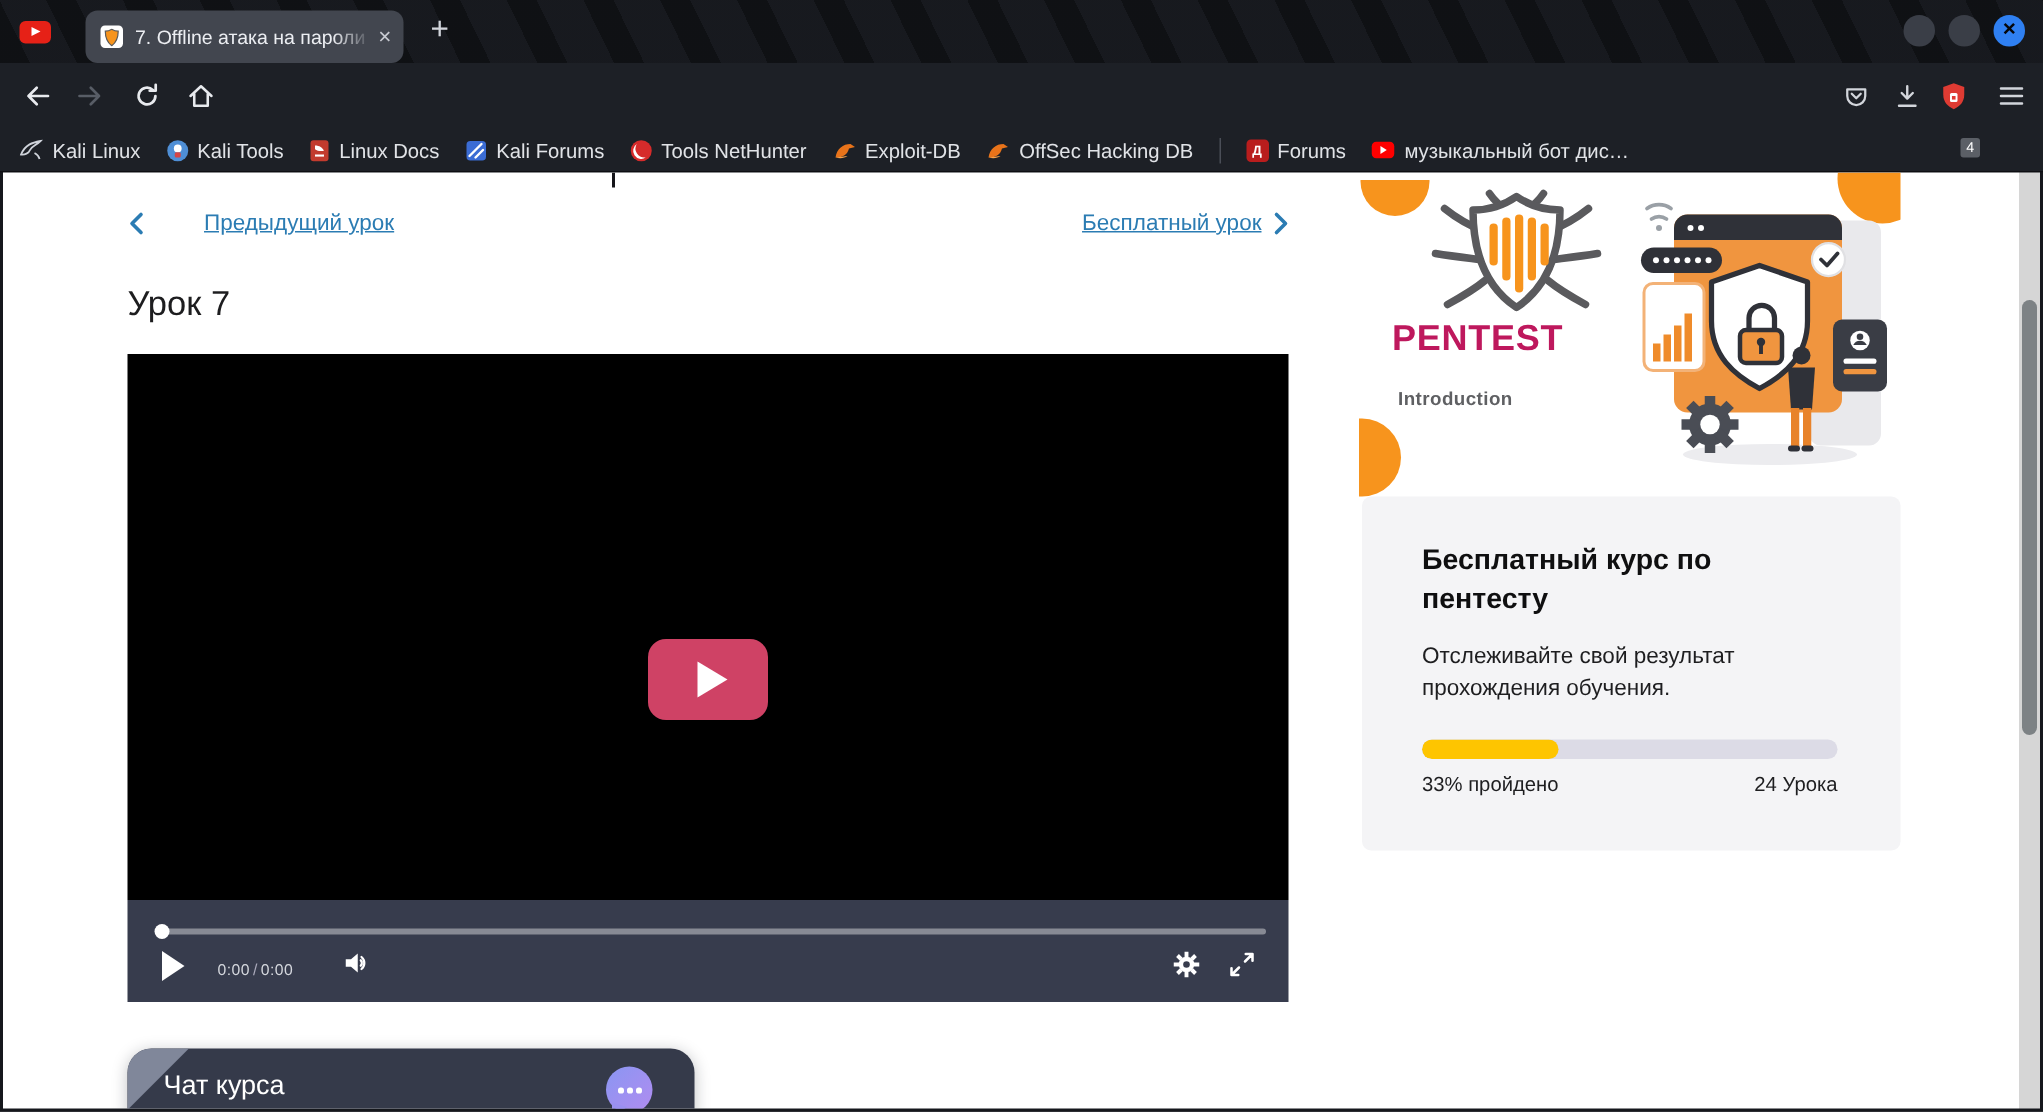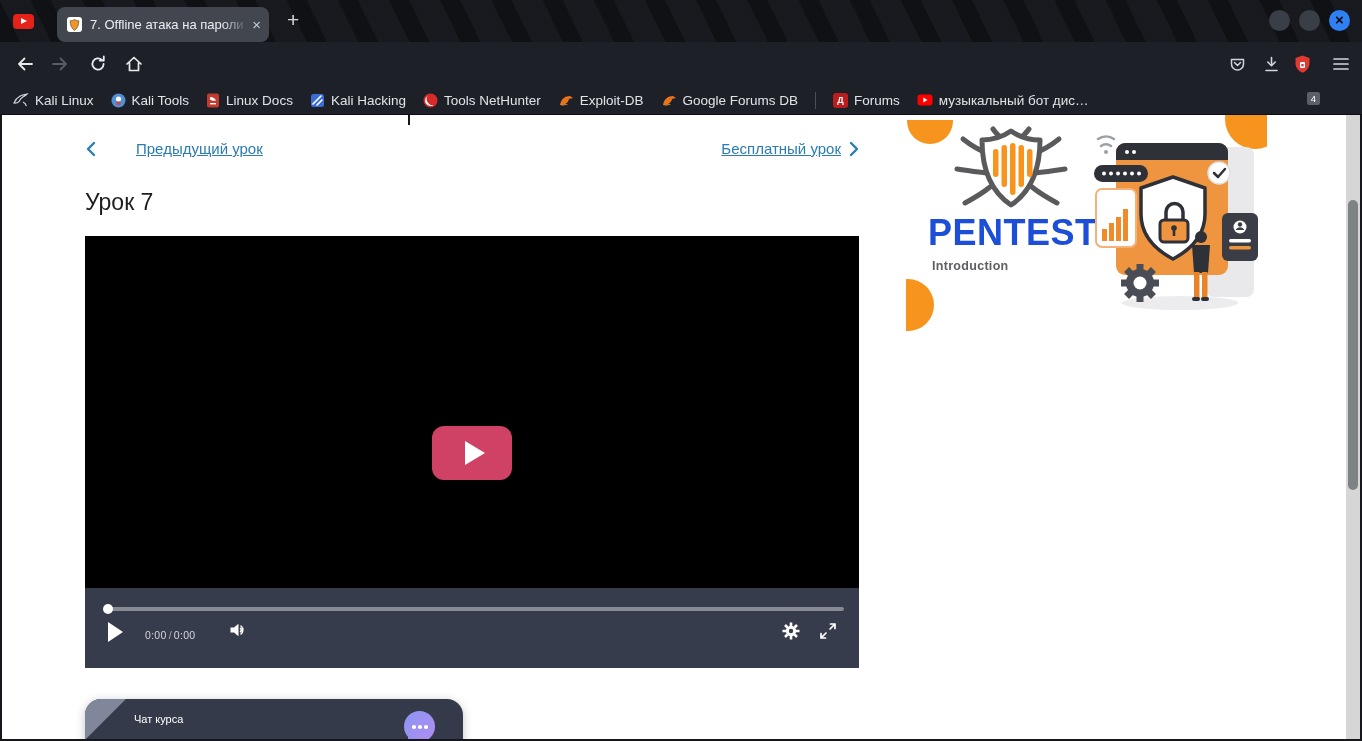--- a/index.html
+++ b/index.html
@@ -44,45 +44,45 @@
   .lesson-nav { position:absolute; left:83px; top:25px; width:775px; display:flex; justify-content:space-between; align-items:center; }
   .lnav { display:flex; align-items:center; gap:8px; color:#2b7cb3; font-size:15px; }
   .lnav span { text-decoration:underline;margin-left:32px; }
   .page-title { position:absolute; left:83px; top:74px; font-size:23px; font-weight:500; color:#1d1d1f; }
 
   
   .player { position:absolute; left:83px; top:121px; width:774px; height:432px; }
   .video { position:absolute; inset:0 0 68px 0; background:#000; }
   .big-play { position:absolute; left:347px; top:190px; width:80px; height:54px; background:#cf4265; border-radius:12px; }
   .big-play::after { content:""; position:absolute; left:33px; top:15px; border-left:20px solid #fff; border-top:12px solid transparent; border-bottom:12px solid transparent; }
-  .controls { position:absolute; left:0; bottom:0; width:100%; height:80px; background:#373c4d;text-decoration:underline; }
+  .controls { position:absolute; left:0; bottom:0; width:100%; height:68px; background:#373c4d;text-decoration:underline; }
   .seek { position:absolute; left:19px; top:19px; width:740px; height:4px; background:rgba(255,255,255,.40); border-radius:2px; }
   .seek-dot { position:absolute; left:-1px; top:-3px; width:10px; height:10px; background:#fff; border-radius:50%; }
   .play-btn { position:absolute; left:23px; top:34px; width:0; height:0; border-left:15px solid #fff; border-top:10px solid transparent; border-bottom:10px solid transparent; }
   .time { position:absolute; left:60px; top:41px; font-size:10.5px; color:#d4d7dd; letter-spacing:.3px; }
   .time .sep { color:#aab; padding:0 2px; }
   .vol { position:absolute; left:143px; top:33px; }
   .gear { position:absolute; right:58px; top:33px; }
   .fs { position:absolute; right:22px; top:34px; }
 
   
   .chat { position:absolute; left:83px; top:584px; width:378px; height:45px; background:#353a4a; border-radius:16px 16px 0 0; box-shadow:0 2px 10px rgba(20,22,30,.25); overflow:hidden; }
   .chat::before { content:""; position:absolute; left:0; top:0; width:46px; height:46px; background:linear-gradient(135deg,#80879a 0%, #80879a 44%, rgba(128,135,154,0) 45%); }
-  .chat-title { position:absolute; left:24px; top:14px; color:#fff; font-size:11px;margin-left:25px; }
+  .chat-title { position:absolute; left:24px; top:14px; color:#fff; font-size:18px; }
   .chat-bubble { position:absolute; right:28px; top:12px; width:31px; height:31px; border-radius:50%; background:linear-gradient(135deg,#8a96f2,#b18cf0); }
   .chat-bubble::before { content:""; position:absolute; left:4px; bottom:-3px; width:10px; height:10px; background:#9a90f1; clip-path:polygon(0 100%,0 0,100% 30%); }
   .chat-bubble::after { content:""; position:absolute; left:8px; top:14px; width:3.5px; height:3.5px; border-radius:50%; background:#fff; box-shadow:6px 0 0 #fff, 12px 0 0 #fff; }
 
   
   .banner { position:absolute; left:904px; top:0px; width:361px; height:218px; overflow:hidden; }
   .orb { position:absolute; background:#f7941d; border-radius:50%; }
   .orb.tl { left:1px; top:5px; width:46px; height:24px; border-radius:0 0 46px 46px; }
   .orb.tr { right:-18px; top:-26px; width:60px; height:60px; }
   .orb.bl { left:-24px; top:164px; width:52px; height:52px; }
-  .brand { position:absolute; left:22px; top:97px; font-size:36px; font-weight:800; color:#1d4ed8; letter-spacing:.5px; }
+  .brand { position:absolute; left:22px; top:97px; font-size:24px; font-weight:800; color:#be185d; letter-spacing:.5px; }
   .brand-sub { position:absolute; left:26px; top:144px; font-size:12.5px; font-weight:700; color:#5f6063; letter-spacing:.3px;text-align:right; }
 
   .card { position:absolute; left:906px; top:216px; width:359px; height:236px; background:#f4f4f6; border-radius:6px; }
   .card-title { position:absolute; left:40px; top:30px; width:250px; font-size:19px; font-weight:700; color:#0f0f10; line-height:26px; }
   .card-desc { position:absolute; left:40px; top:96px; width:260px; font-size:15px; color:#1e1e20; line-height:21px; }
   .pbar { position:absolute; left:40px; top:162px; width:277px; height:13px; background:#dcdbe6; border-radius:7px; overflow:hidden; }
   .pbar-fill { height:100%; background:#fec500; border-radius:7px; }
   .plabels { position:absolute; left:40px; top:184px; width:277px; display:flex; justify-content:space-between; font-size:13.5px; color:#1e1e20; }
 
   
@@ -201,42 +201,42 @@
           <path d="M4 4 c3 0 5 1.5 6 3.5 c-2 .5 -4.5 .2 -6 -1 z" fill="#fff"></path>
           <rect x="4" y="10" width="6" height="1.4" fill="#fff"></rect>
         </svg>
       <span>Linux Docs</span>
     </div>
     <div class="bm">
       <svg width="15" height="15" viewBox="0 0 15 15">
           <rect x="1" y="1" width="13" height="13" rx="2.5" fill="#3b6cd4"></rect>
           <path d="M3 11 L11 3 M7 12 L12 7" stroke="#fff" stroke-width="1.6" stroke-linecap="round"></path>
         </svg>
-      <span>Kali Hacking</span>
+      <span>Kali Forums</span>
     </div>
     <div class="bm">
       <svg width="15" height="15" viewBox="0 0 15 15">
           <circle cx="7.5" cy="7.5" r="7" fill="#d62b2b"></circle>
           <path d="M4.5 3 a6 6 0 0 0 6 9 a5 5 0 1 1 -6 -9 z" fill="#fff"></path>
         </svg>
       <span>Tools NetHunter</span>
     </div>
     <div class="bm">
       <svg width="16" height="13" viewBox="0 0 16 13">
           <path d="M2 11 C3 5 7 2 12 2 L15 4 L11 5 C10 9 7 11 2 11 Z" fill="#e8731a"></path>
           <path d="M2 11 c3 .8 6 .5 8 -1" fill="#f9a249"></path>
         </svg>
       <span>Exploit-DB</span>
     </div>
     <div class="bm">
       <svg width="16" height="13" viewBox="0 0 16 13">
           <path d="M2 11 C3 5 7 2 12 2 L15 4 L11 5 C10 9 7 11 2 11 Z" fill="#e8731a"></path>
           <path d="M2 11 c3 .8 6 .5 8 -1" fill="#f9a249"></path>
         </svg>
-      <span>Google Forums DB</span>
+      <span>OffSec Hacking DB</span>
     </div>
     <div class="bm-sep"></div>
     <div class="bm">
       <span class="bm-badge" style="background:#b91d1d">Д</span>
       <span>Forums</span>
     </div>
     <div class="bm">
       <svg width="16" height="12" viewBox="0 0 16 12">
           <rect x="0.5" y="0.5" width="15" height="11" rx="3" fill="#f00"></rect>
           <path d="M6.3 3.4 L10.5 6 L6.3 8.6 Z" fill="#fff"></path>
@@ -385,19 +385,30 @@
               <rect x="-3.5" y="-19" width="7" height="38"></rect>
               <rect x="-19" y="-3.5" width="38" height="7"></rect>
               <rect x="-3.5" y="-19" width="7" height="38" transform="rotate(45)"></rect>
               <rect x="-3.5" y="-19" width="7" height="38" transform="rotate(-45)"></rect>
             </g>
           <circle r="6.5" fill="#fff"></circle>
         </g>
       </svg>
     </div>
 
+    <div class="card">
+      <div class="card-title">Бесплатный курс по пентесту</div>
+      <div class="card-desc">Отслеживайте свой результат прохождения обучения.</div>
+      <div class="pbar">
+          <div class="pbar-fill" style="width: 33%;"></div>
+        </div>
+      <div class="plabels">
+        <span>33% пройдено</span>
+        <span>24 Урока</span>
+      </div>
+    </div>
   </div>
 
   <div class="scrollbar">
     <div class="scroll-thumb"></div>
   </div>
 
 </div>
 
 </body></html>

